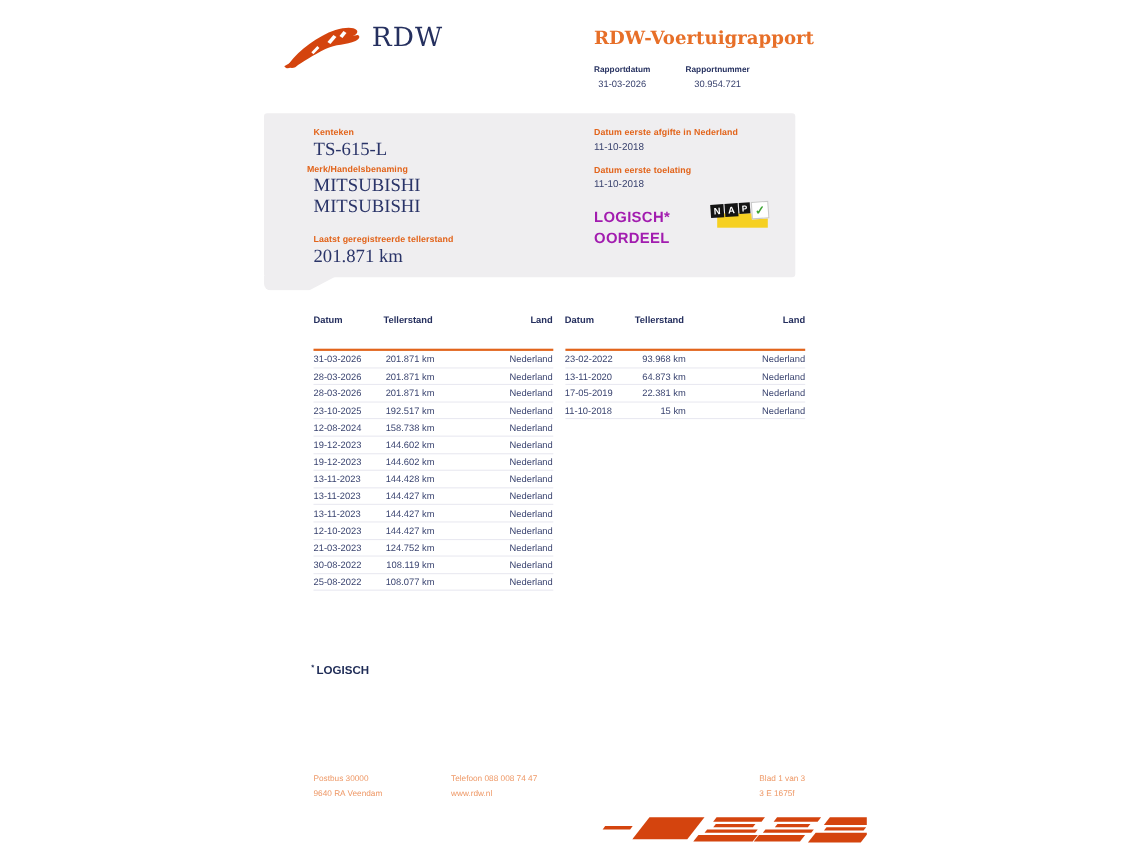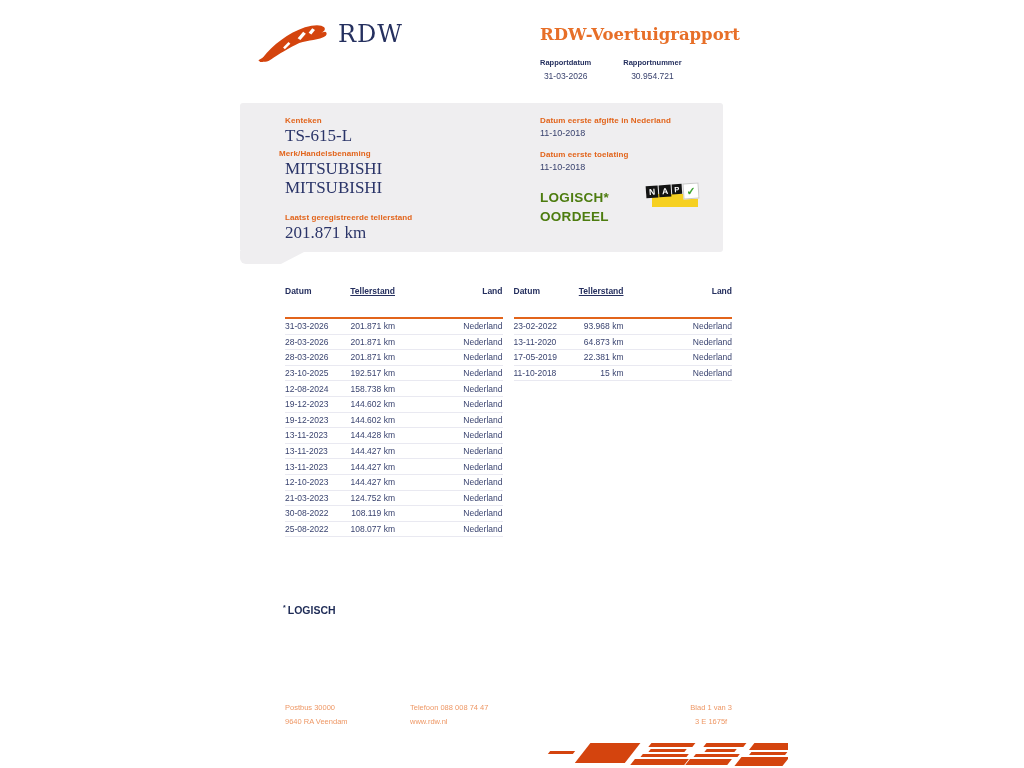--- a/index.html
+++ b/index.html
@@ -17,56 +17,56 @@
   .report-meta{display:flex;gap:32px;margin-top:14px;text-align:center;}
   .meta-label{font-size:7.5px;font-weight:bold;color:#25305f;}
   .meta-value{font-size:8.5px;color:#39426e;margin-top:4px;}
   
   .card{position:absolute;left:240px;top:103px;width:483px;height:149px;background:#efeef0;border-radius:3px;}
   .card-tail{position:absolute;left:0;top:148px;width:66px;height:13px;background:#efeef0;
     clip-path:polygon(0 0,100% 0,62% 100%,0 100%);border-radius:0 0 0 6px;}
   .fld-label{position:absolute;font-size:8px;font-weight:bold;color:#e2641b;letter-spacing:.1px;}
   .fld-serif{position:absolute;font-family:Liberation Serif, serif;font-size:17px;color:#2a3468;}
   .fld-sans{position:absolute;font-size:9px;color:#39426e;}
-  .oordeel{position:absolute;left:300px;top:85px;font-size:13.5px;font-weight:bold;color:#4d7c0f;
+  .oordeel{position:absolute;left:300px;top:85px;font-size:13.5px;font-weight:bold;color:#a21caf;
     line-height:19px;letter-spacing:.3px;}
   
   .nap{position:absolute;left:406px;top:80px;width:54px;height:28px;}
   .nap-yellow{position:absolute;left:6px;top:11px;width:46px;height:13px;background:#f6d021;}
   .nap-letters{position:absolute;left:0;top:2px;display:flex;transform:rotate(-4deg);}
   .nap-box{width:12px;height:12px;background:#141414;color:#fff;font-size:8.5px;font-weight:bold;
     display:flex;align-items:center;justify-content:center;margin-right:1px;}
   .nap-box.p{width:10px;height:10px;margin-top:0px;font-size:7.5px;}
   .nap-check{position:absolute;left:37px;top:0px;width:14px;height:14px;background:#fff;border:1px solid #c9c9c9;
     display:flex;align-items:center;justify-content:center;color:#3fa535;font-size:11px;font-weight:bold;transform:rotate(-4deg);}
   
   .tables-section{position:absolute;left:285px;top:277px;width:447px;}
   .section-title{font-size:8.5px;font-weight:bold;color:#e2641b;}
   .tables-row{display:flex;gap:11px;margin-top:9px;}
   .km-table{width:218px;}
   .km-table.right{width:219px;}
   .tbl-head{display:grid;grid-template-columns:62px 48px 1fr;padding-bottom:21px;
     border-bottom:2px solid #e2641b;font-size:8.5px;font-weight:bold;color:#252f5e;}
-  .tbl-head .c2{text-align:right;text-decoration:underline;}
+  .tbl-head .c2{text-align:center;}
   .tbl-head .c3{text-align:right;}
   .tbl-row{display:grid;grid-template-columns:62px 48px 1fr;height:14.6px;align-items:center;
     border-bottom:1px solid #e9e9f1;font-size:8.5px;color:#3a4470;}
   .tbl-row .c2{text-align:right;}
   .tbl-row .c3{text-align:right;}
   
   .note{position:absolute;left:283px;top:604px;width:430px;}
   .note-title{font-size:10.5px;font-weight:bold;color:#1d2a55;}
   .note-ast{font-size:7px;vertical-align:4px;margin-right:2px;}
   .note-body{margin-top:6px;font-size:8.2px;line-height:15.5px;color:#e97737;}
   
   .footer{position:absolute;left:285px;top:701px;width:447px;font-size:7.5px;color:#ee9866;}
   .footer .col{position:absolute;top:0;line-height:14px;}
   .footer .c-left{left:0;}
   .footer .c-mid{left:125px;}
-  .footer .c-right{right:0;text-align:center;margin-left:32px;}
+  .footer .c-right{right:0;text-align:left;margin-left:32px;}
   
   .stripes{position:absolute;left:536px;top:741px;width:252px;height:27px;}
 </style>
 </head>
 <body>
 
 <div class="logo-wrap">
   <svg class="logo-emblem" viewBox="0 0 80 46">
     <path fill="#d4440e" d="M6,41 C16,28 34,14 52,8 C62,5 70,5 73,8 C75,10 73,13 69,14 L74,13 C77,14 76,17 72,19 C63,23 52,22 42,27 C30,33 19,40 12,45 C8,47 3,45 6,41 Z"></path>
     <path fill="#d4440e" d="M1,44 L13,37 L16,40 L4,47 Z"></path>

